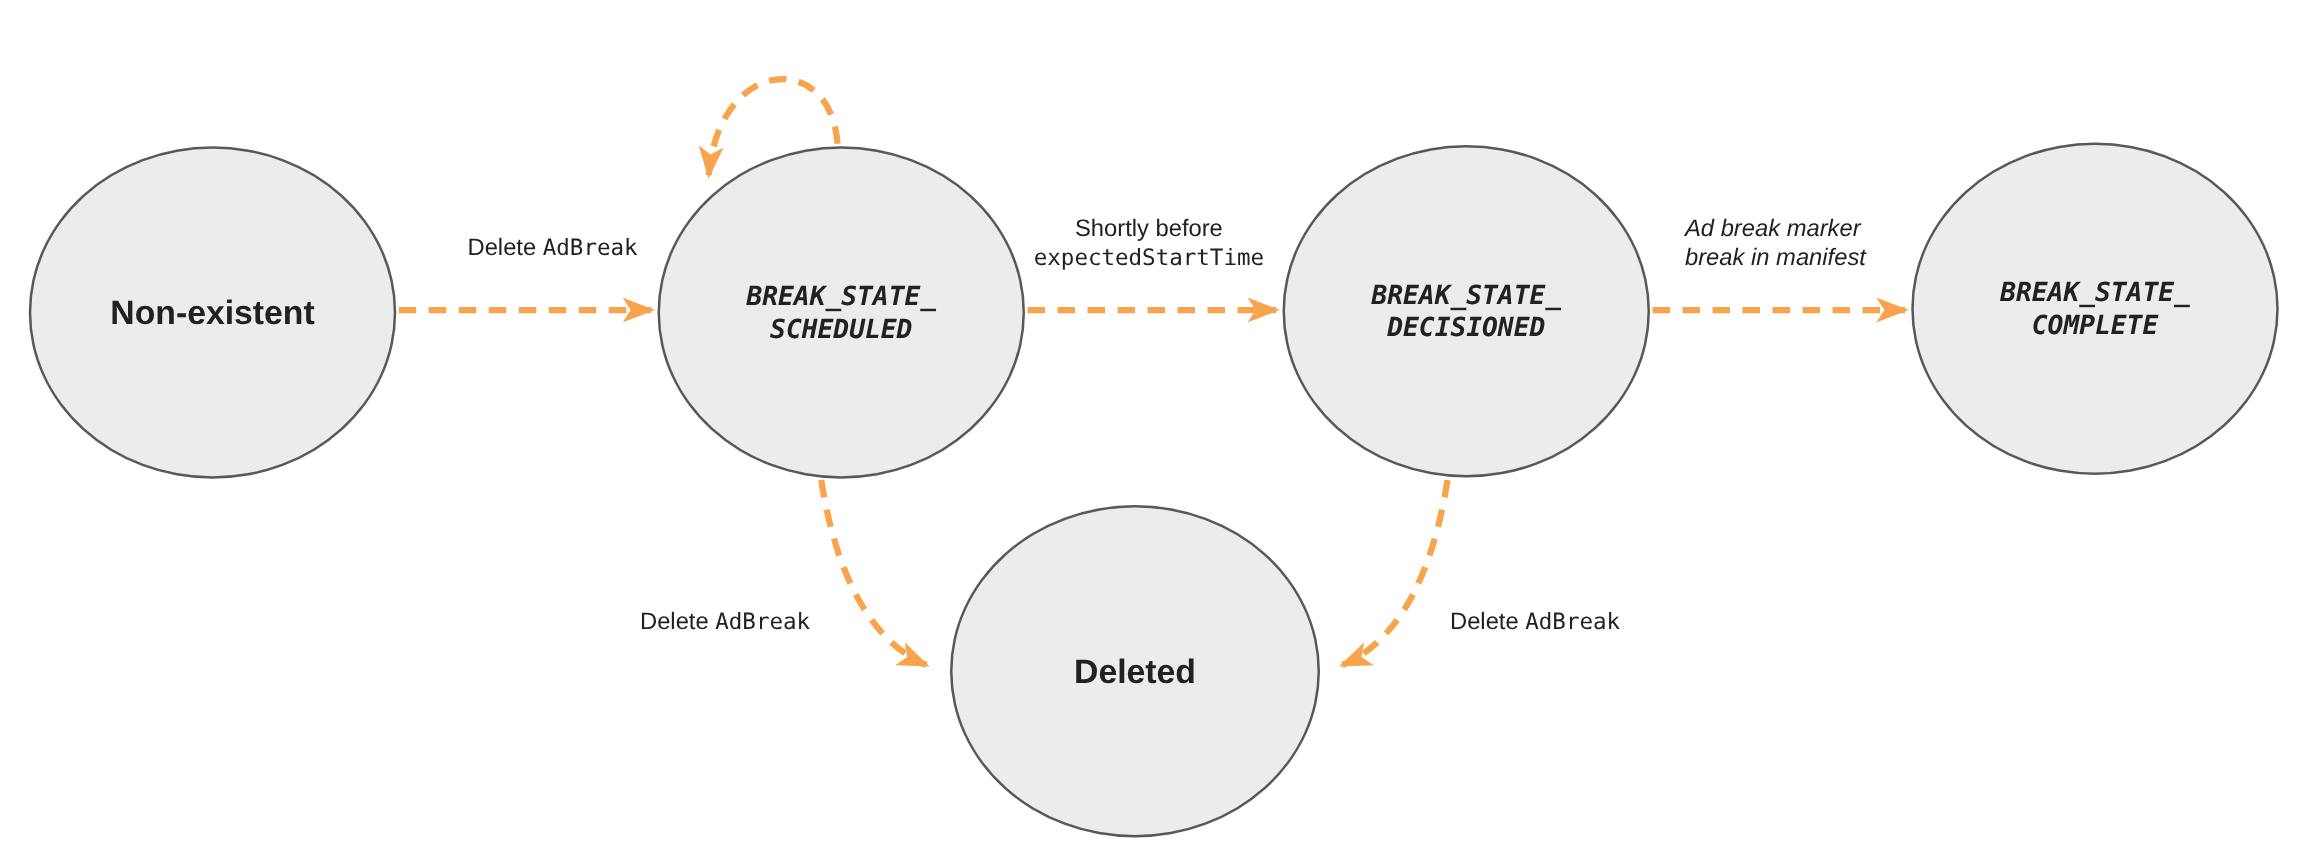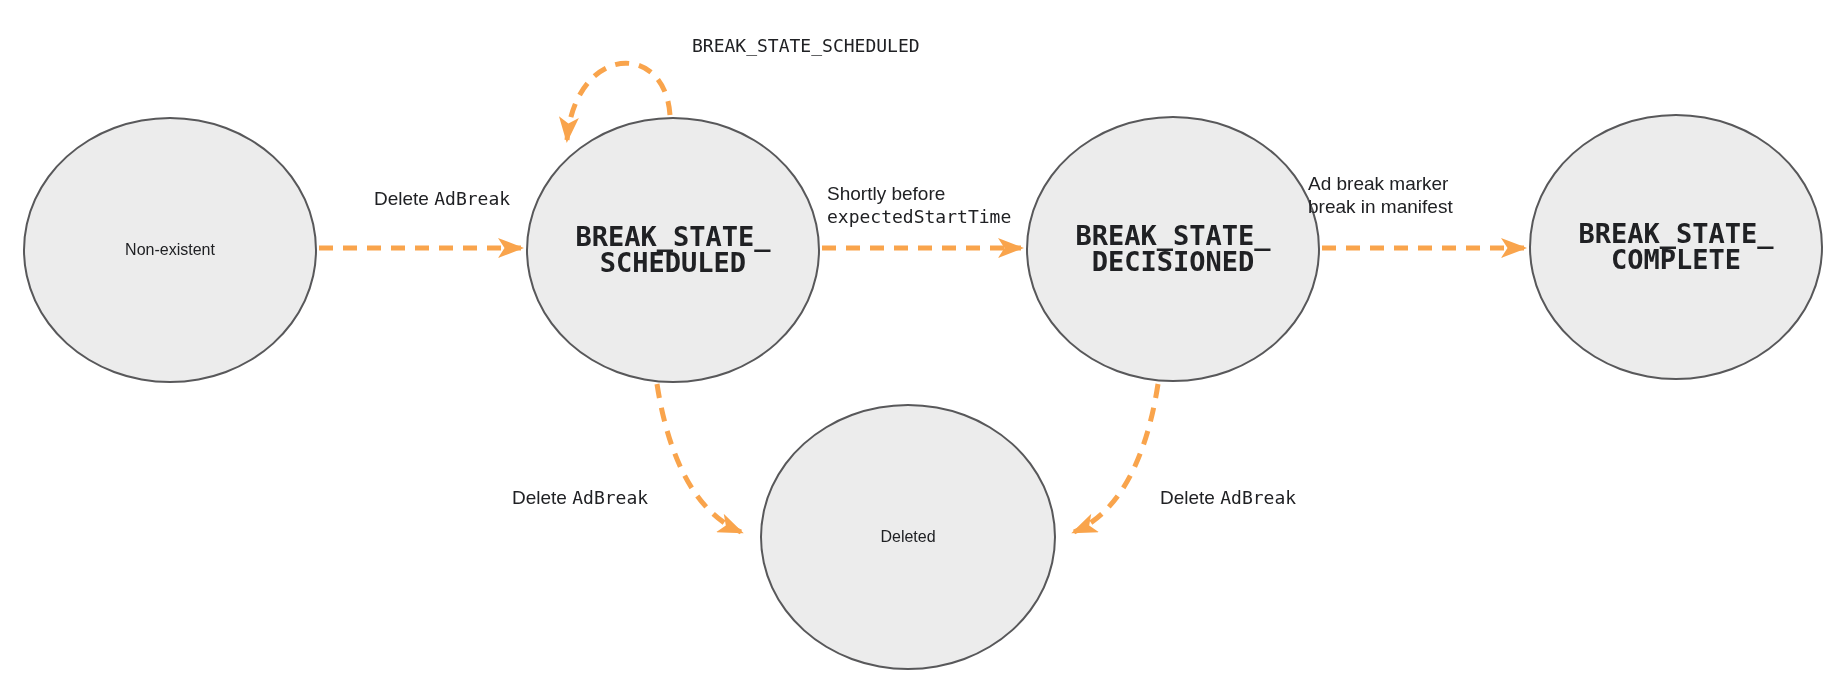--- a/index.html
+++ b/index.html
@@ -25,27 +25,27 @@
     position:absolute;
     border-radius:50%;
     background:var(--node-fill);
     border:2px solid var(--node-border);
     box-sizing:border-box;
     display:flex;align-items:center;justify-content:center;
     text-align:center;
   }
   .node-label-sans{
     font-family:"Liberation Sans",sans-serif;
-    font-weight:400;font-size:16px;line-height:28px;
+    font-weight:700;font-size:27px;line-height:28px;
     white-space:pre-line;color:var(--text);
   }
   .node-label-mono{
     font-family:"DejaVu Sans Mono",monospace;
-    font-weight:700;font-size:27px;line-height:26px;
-    white-space:pre-line;color:var(--text);
+    font-weight:700;font-size:21px;line-height:26px;
+    white-space:pre-line;color:var(--text);font-style:italic;
   }
   .edge-label{
     position:absolute;
     font-size:19px;line-height:22.5px;
     white-space:nowrap;color:var(--text);
   }
   .mono{font-family:"DejaVu Sans Mono",monospace;font-size:18px;}
 </style>
 </head>
 <body>
@@ -87,29 +87,28 @@
 
   <div class="node" style="left:760px;top:404px;width:296px;height:266px;text-align:center;">
     <span class="node-label-sans">Deleted</span>
   </div>
 
   <div class="edge-label" style="left:374px;top:188px;">
     <span>Delete </span><span class="mono">AdBreak</span>
   </div>
 
   <div class="edge-label" style="left:692px;top:35px;">
-    <div class="mono">BREAK_STATE_SCHEDULED</div>
   </div>
 
-  <div class="edge-label" style="left:827px;top:183px;">
+  <div class="edge-label" style="left:827px;top:173px;text-align:center;">
     <div>Shortly before</div>
     <div class="mono">expectedStartTime</div>
   </div>
 
-  <div class="edge-label" style="left:1308px;top:173px;">
+  <div class="edge-label" style="left:1348px;top:173px;font-style:italic;">
     <div>Ad break marker</div>
     <div>break in manifest</div>
   </div>
 
   <div class="edge-label" style="left:512px;top:487px;">
     <span>Delete </span><span class="mono">AdBreak</span>
   </div>
 
   <div class="edge-label" style="left:1160px;top:487px;">
     <span>Delete </span><span class="mono">AdBreak</span>

